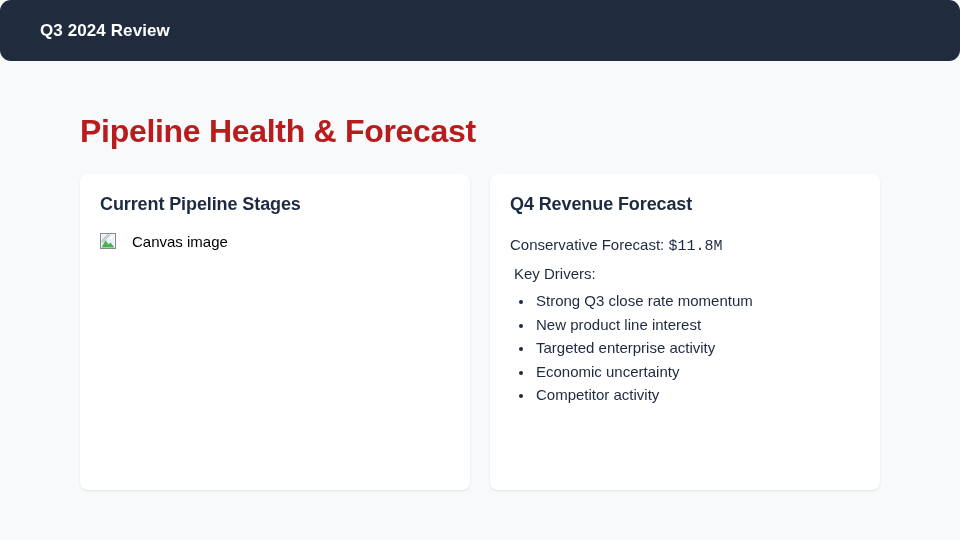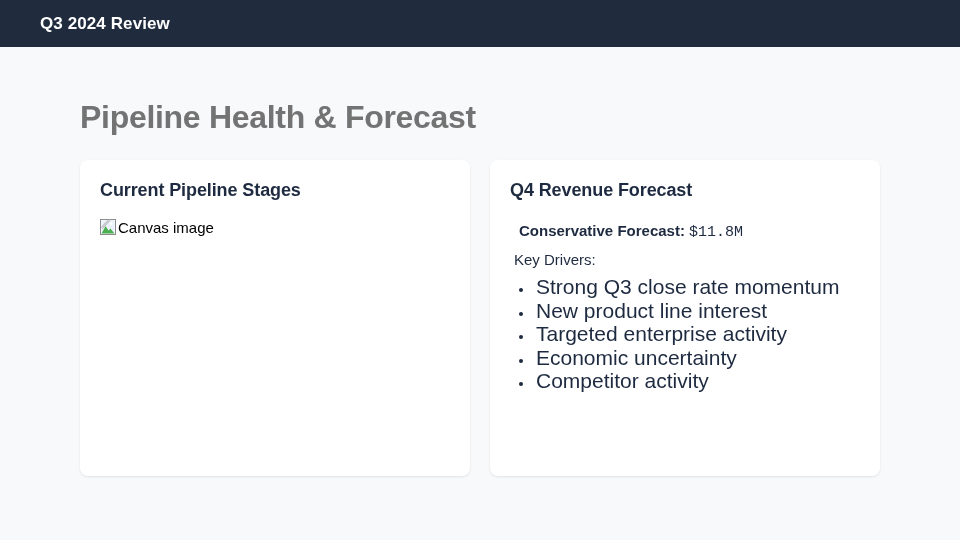--- a/index.html
+++ b/index.html
@@ -10,44 +10,45 @@
     width: 960px;
     height: 540px;
     overflow: hidden;
     background: #f7f9fb;
     font-family: "Liberation Sans", sans-serif;
     color: #1e293b;
     -webkit-font-smoothing: antialiased;
   }
 
   .app-header {
-    height: 47px;
+    height: 61px;
     background: #1f2937;
     background: #202b3e;
     display: flex;
     align-items: center;
     padding: 0 40px;
     box-sizing: border-box;
+    border-radius: 11px;
   }
   .app-header-title {
     color: #ffffff;
     font-size: 17px;
     font-weight: bold;
     letter-spacing: 0.1px;
   }
 
   .page {
     padding: 0 80px;
     box-sizing: border-box;
   }
 
   .page-title {
     font-size: 32px;
     font-weight: bold;
-    color: #737373;
+    color: #b91c1c;
     margin: 0;
     padding-top: 52px;
     letter-spacing: -0.3px;
   }
 
   .card-grid {
     display: flex;
     gap: 20px;
     margin-top: 24px;
   }
@@ -68,21 +69,21 @@
     font-weight: bold;
     color: #1e2a40;
     margin: 0 0 18px 0;
     letter-spacing: -0.1px;
   }
 
   
   .broken-image {
     display: flex;
     align-items: center;
-    gap: 2px;
+    gap: 16px;
     font-size: 15px;
     color: #111111;
     line-height: 1;
   }
   .broken-image-icon {
     width: 16px;
     height: 16px;
     flex: 0 0 16px;
     display: block;
   }
@@ -96,41 +97,40 @@
   .forecast-body {
     font-size: 15px;
     line-height: 23px;
     color: #1e2a40;
   }
   .forecast-line {
     margin: 0;
     white-space: nowrap;
   }
   .forecast-label {
-    font-weight: bold;
-    margin-left: 9px;
+    font-weight: normal;
   }
   .forecast-value {
     font-weight: normal;
     font-family: Liberation Mono, monospace;
   }
   .section-label {
     font-weight: normal;
     margin: 4px;
   }
   ul.bullets {
     margin: 0;
     padding: 0 0 0 24px;
     list-style: disc;
   }
   ul.bullets li {
     margin: 0;
     padding-left: 2px;
     line-height: 23.5px;
-    font-size: 21px;
+    font-size: 15px;
     font-weight: normal;
     color: #1e2a40;
   }
   ul.bullets li::marker {
     color: #1e2a40;
     font-size: 13px;
   }
 </style>
 </head>
 <body>

